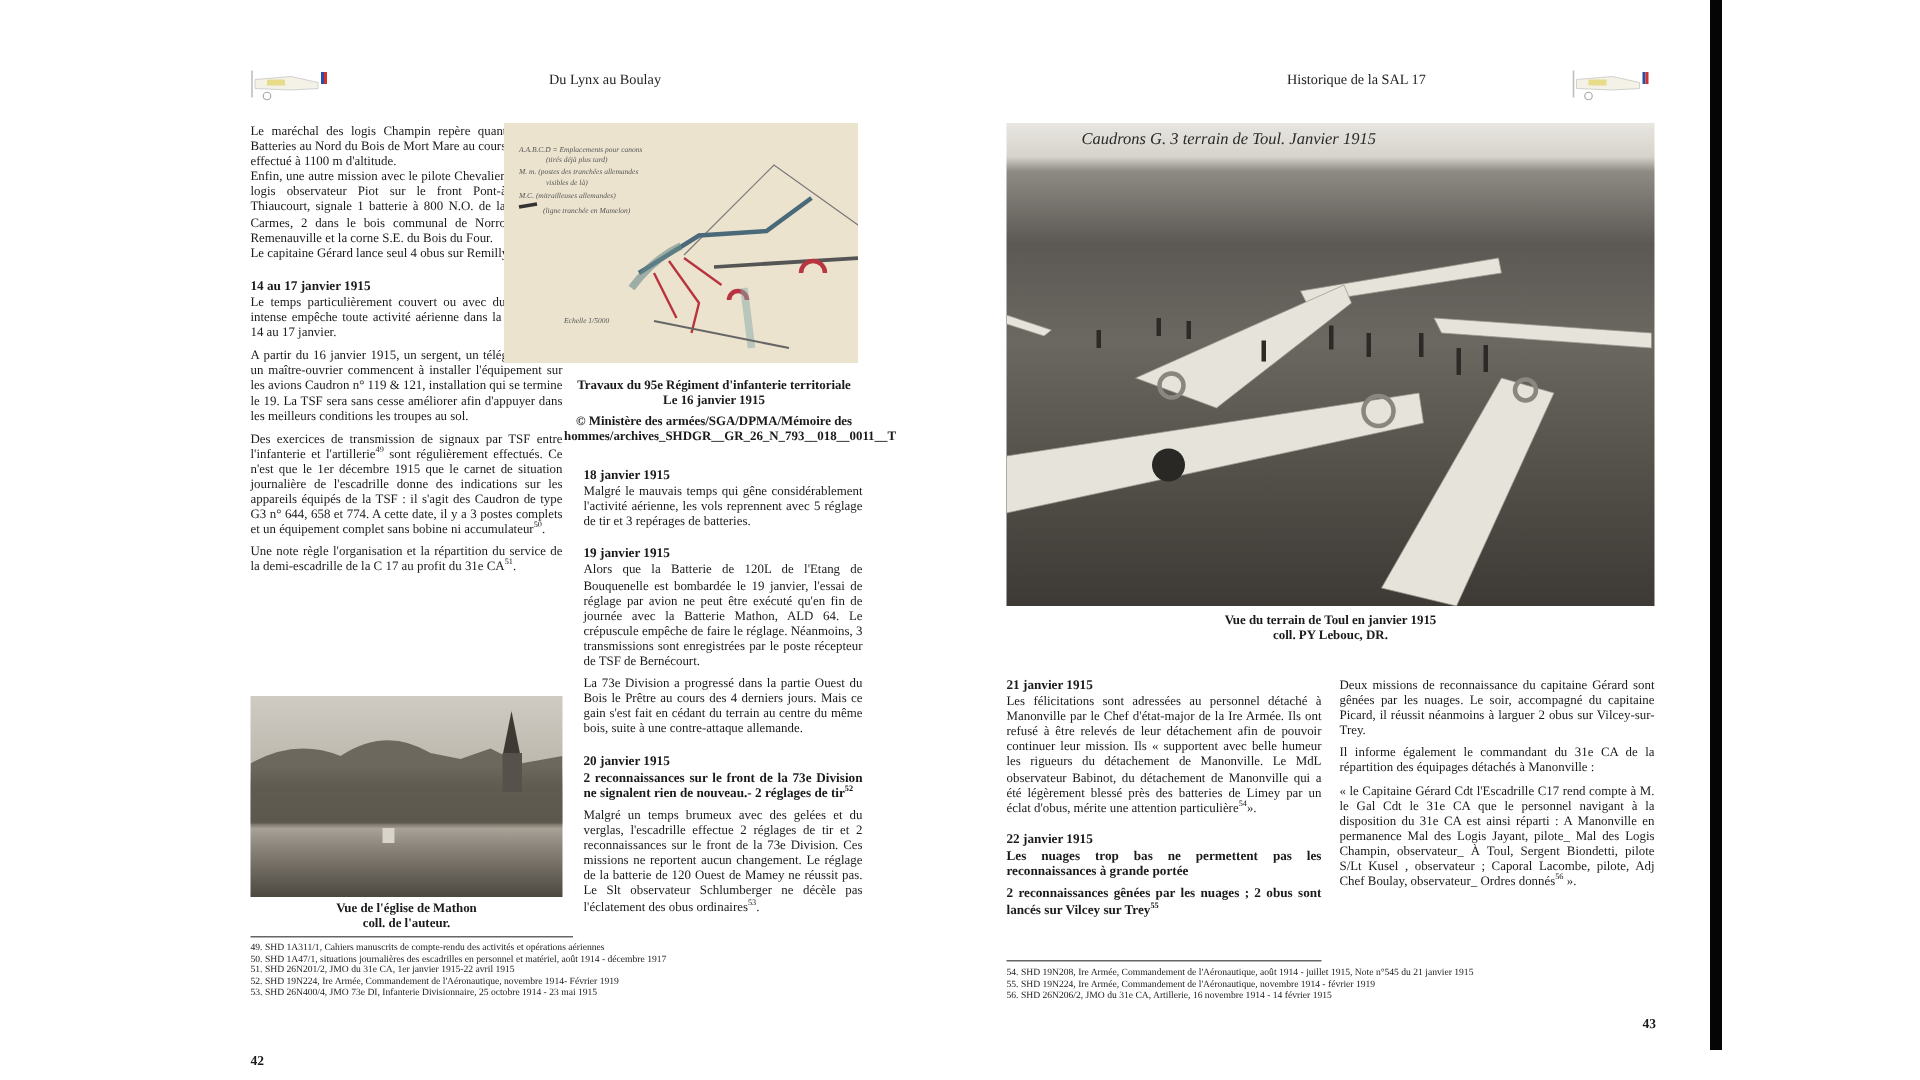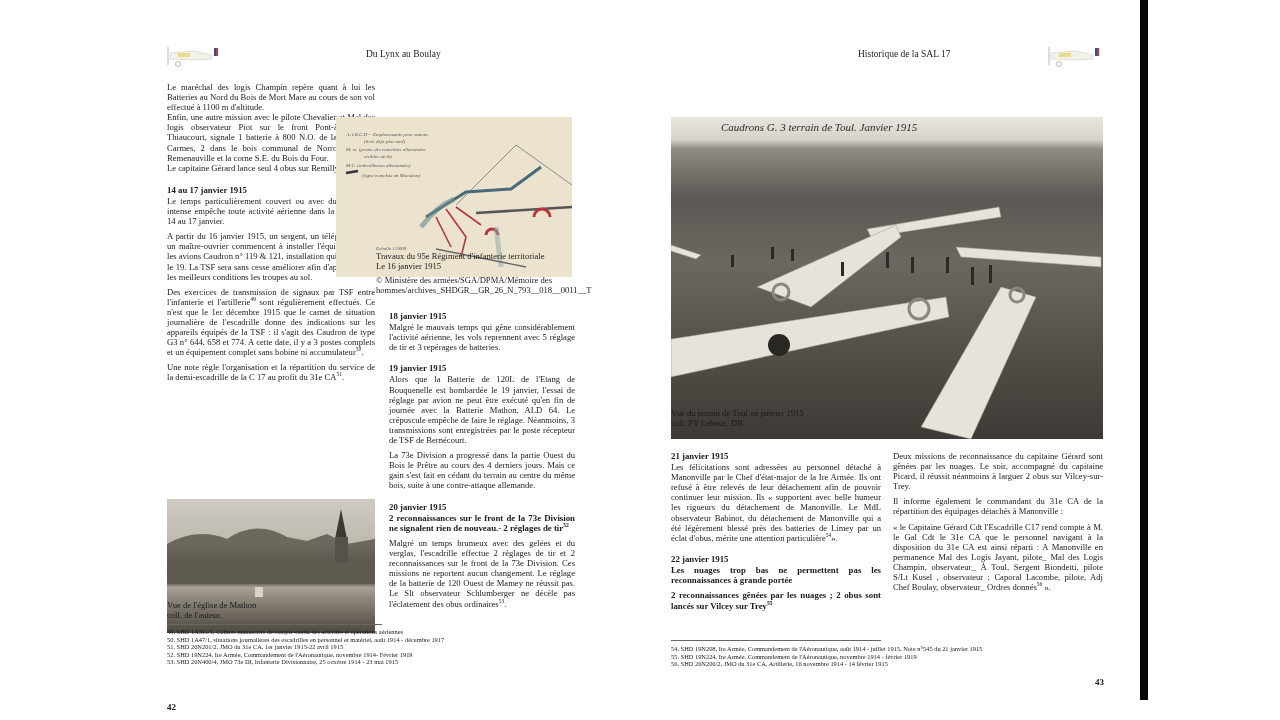--- a/index.html
+++ b/index.html
@@ -8,26 +8,26 @@
   .page { position:absolute; top:0; height:700px; }
   #left-page { left:150px; width:440px; }
   #right-page { left:655px; width:485px; }
   .run-head { position:absolute; top:49px; font-size:9.5px; color:#222; }
   .logo { position:absolute; top:43px; width:56px; height:26px; }
   .col { position:absolute; font-size:8.6px; line-height:10.1px; text-align:justify; }
   .col p { margin:0 0 5px 0; }
   .col p.tight { margin:0; }
   .h { font-weight:bold; font-size:8.8px; margin:0 0 1px 0; }
   .hb { font-weight:bold; font-size:8.8px; line-height:10.2px; margin:0; text-align:justify; }
-  .caption { position:absolute; text-align:left; font-size:8.6px; line-height:10px; }
+  .caption { position:absolute; text-align:center; font-size:8.6px; line-height:10px;font-weight:bold; }
   .footrule { position:absolute; height:1px; background:#666; }
   .notes { position:absolute; font-size:6.4px; line-height:7.6px; white-space:nowrap; }
   .pnum { position:absolute; font-size:9px; font-weight:bold; }
   sup { font-size:5.5px; line-height:0; }
-  .img { position:absolute; overflow:hidden;margin-top:35px; }
+  .img { position:absolute; overflow:hidden; }
   .blackbar { position:absolute; left:1140px; top:0; width:8px; height:700px; background:#050505; }
 </style>
 </head>
 <body>
 
 <div id="left-page" class="page">
   <svg class="logo" style="left:14px;" viewBox="0 0 56 26">
     <line x1="4" y1="4" x2="4" y2="22" stroke="#bbb" stroke-width="1"></line>
     <path d="M6 10 L30 8 L48 12 L48 16 L30 17 L6 16 Z" fill="#f4f1e6" stroke="#ccc" stroke-width="0.6"></path>
     <rect x="14" y="10" width="12" height="4" fill="#e6dc8a"></rect>

